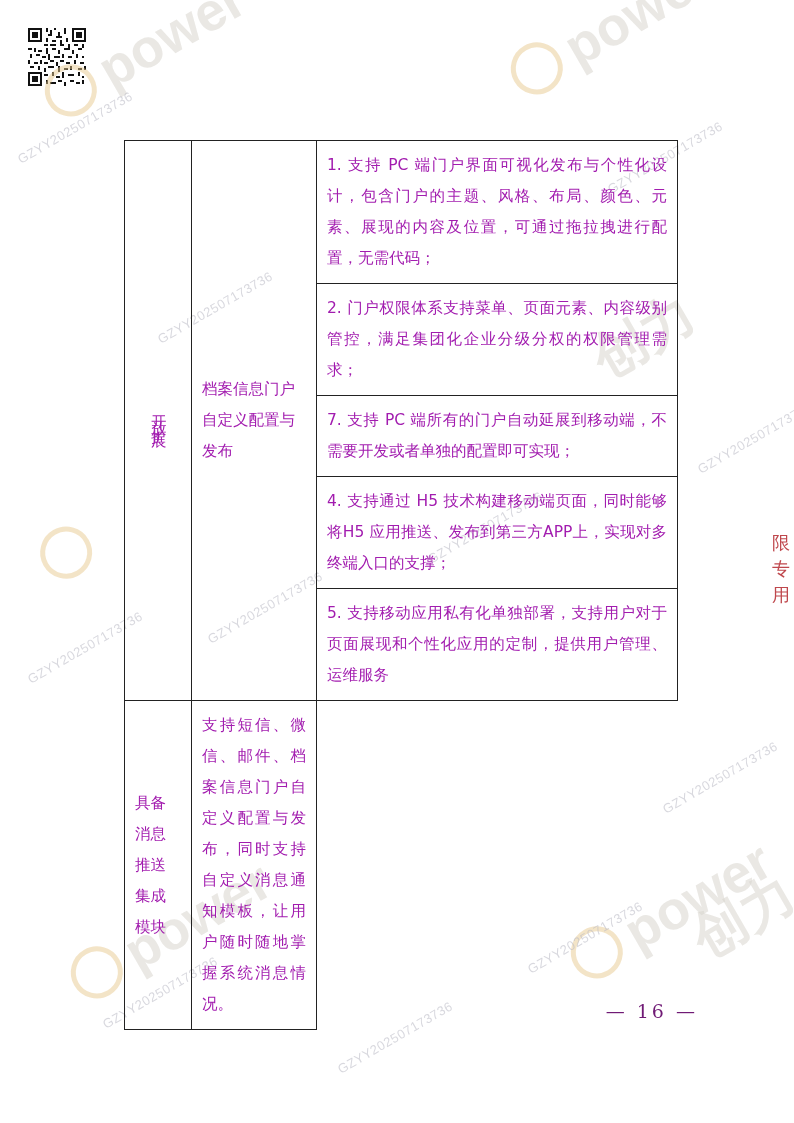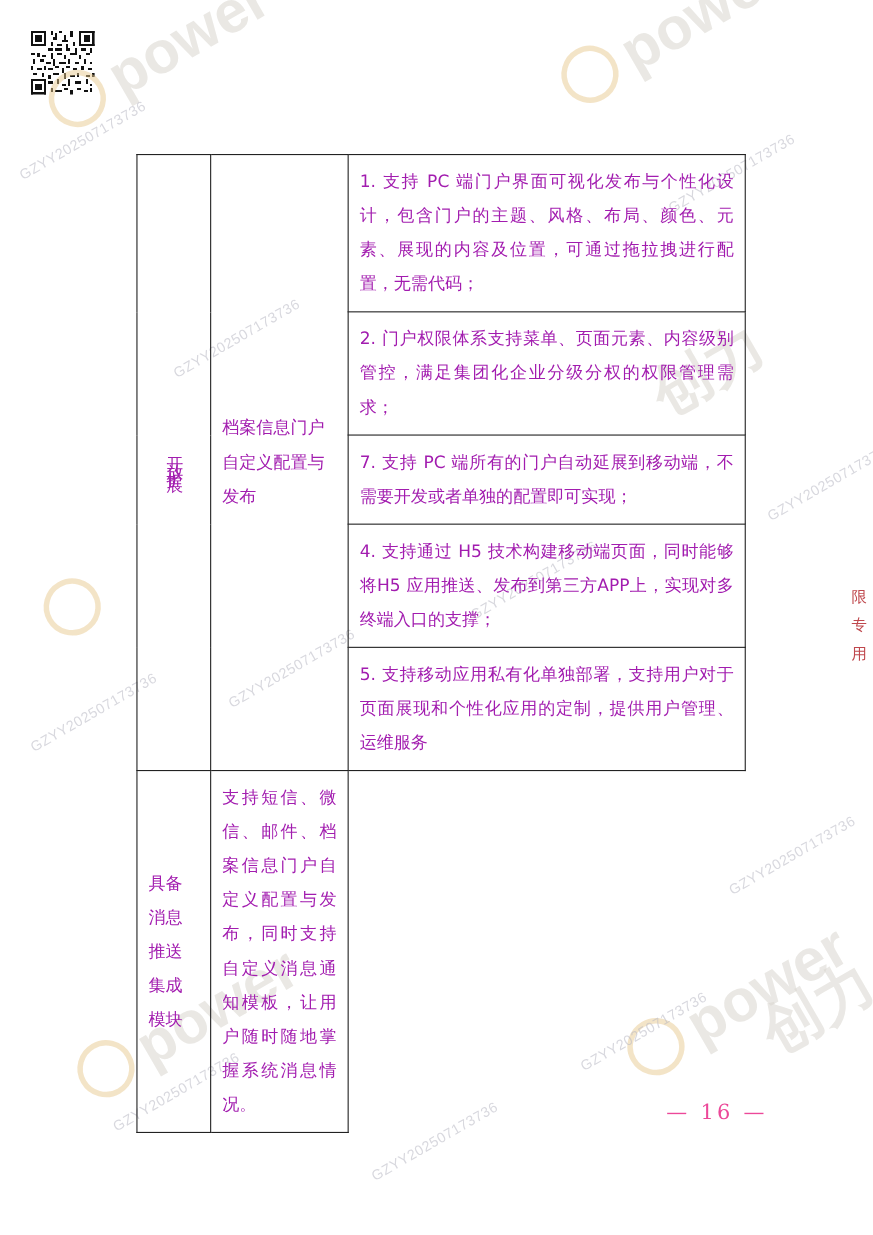--- a/index.html
+++ b/index.html
@@ -68,21 +68,21 @@
 
   
   .stamp {
     position: absolute;
     right: 0px;
     top: 530px;
     width: 26px;
     height: 115px;
     color: #b4282e;
     font-family: "DejaVu Sans", sans-serif;
-    font-size: 14px;
+    font-size: 18px;
     line-height: 26px;
     text-align: center;
     opacity: .85;
     overflow: hidden;
   }
 
   
   .table-wrap {
     position: absolute;
     left: 124px;
@@ -131,21 +131,21 @@
   td.col-c.just { text-align-last: left; }
 
   
   .page-no {
     position: absolute;
     right: 96px;
     top: 1000px;
     font-family: "DejaVu Serif", serif;
     font-size: 19px;
     letter-spacing: 3px;
-    color: #ec4899;
+    color: #701a75;
   }
 </style>
 </head>
 <body>
 
 <div class="qr">
   <svg width="58" height="58" viewBox="0 0 29 29" shape-rendering="crispEdges">
     <rect width="29" height="29" fill="#ffffff"></rect>
     <g fill="#111111">
       <rect x="0" y="0" width="7" height="1"></rect>

